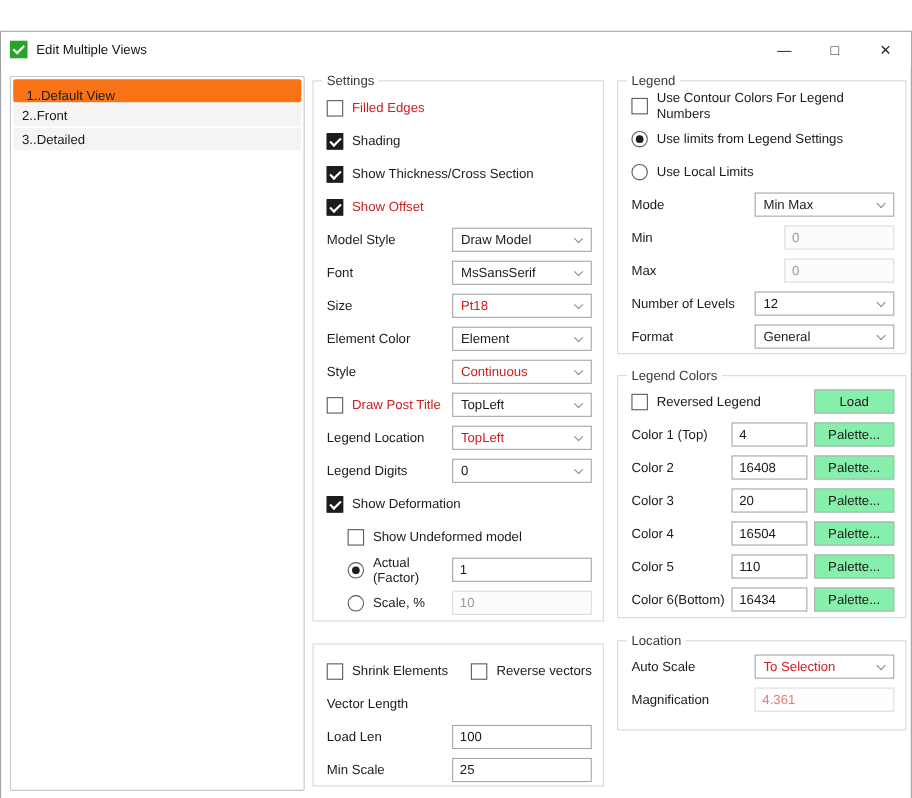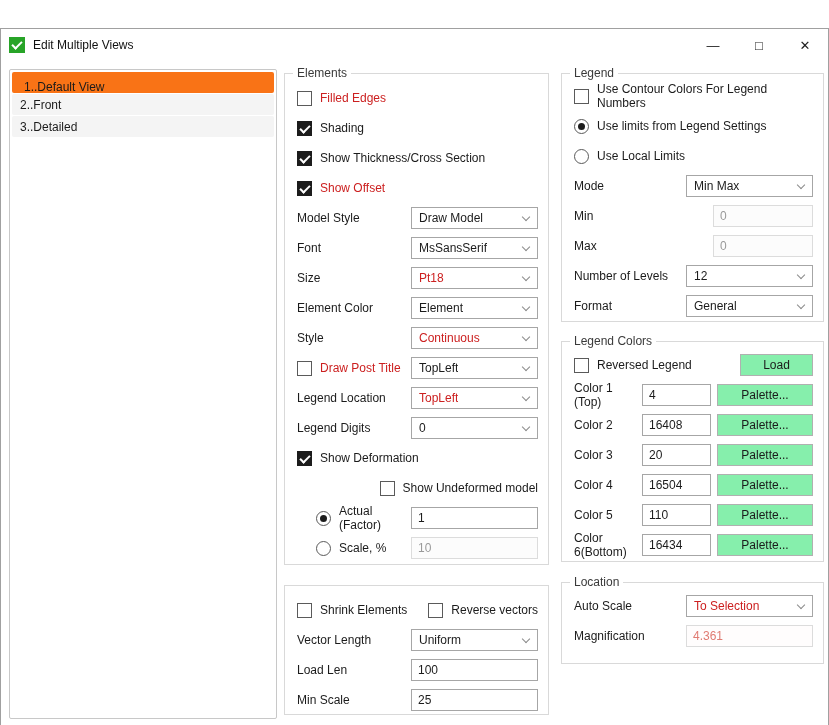--- a/index.html
+++ b/index.html
@@ -32,21 +32,21 @@
   .grp-body { padding: 9px 10px 0 12px; }
   .group-settings     { left: 283px; top: 44px;  width: 265px; height: 492px; }
   .group-vector       { left: 283px; top: 556px; width: 265px; height: 130px; }
   .group-legend       { left: 560px; top: 44px;  width: 263px; height: 249px; }
   .group-legendcolors { left: 560px; top: 312px; width: 263px; height: 221px; }
   .group-location     { left: 560px; top: 553px; width: 263px; height: 82px; }
 
   .row { height: 30px; display: flex; align-items: center; }
   .lab { color: #1b1b1b; }
   .red { color: #cc2020; }
-  .indent { padding-left: 19px; justify-content: flex-end; }
+  .indent { padding-left: 19px; }
 
   
   .check { display: flex; align-items: center; gap: 8px; cursor: default; }
   .cbox { width: 15px; height: 15px; border: 1px solid #5a5a5a; background: #fff; position: relative; flex: none; }
   .cbox.checked { background: #1c1c1c; border-color: #1c1c1c; }
   .cbox.checked::after { content: ""; position: absolute; left: 2px; top: 3px; width: 8px; height: 4px;
                          border-left: 2px solid #fff; border-bottom: 2px solid #fff; transform: rotate(-45deg); }
 
   
   .radio { width: 15px; height: 15px; border: 1px solid #5a5a5a; border-radius: 50%;
@@ -67,21 +67,21 @@
   .input { width: 127px; height: 22px; border: 1px solid #a6a6a6; padding: 0 6px;
            font-family: inherit; font-size: 12px; color: #1b1b1b; margin-left: auto; flex: none; background: #fff; }
   .input.disabled { border-color: #dcdcdc; background: #fcfcfc; color: #9a9a9a; }
   .input.redval  { border-color: #dcdcdc; background: #fffdfd; color: #e07b72; }
   .input.small { width: 100px; }
   .input.colorval { width: 69px; margin-left: auto; }
 
   
   .btn { height: 22px; background: #86efac; border: 1px solid #b0b0b0; font-family: inherit;
          font-size: 12px; color: #1b1b1b; cursor: default; }
-  .palette-btn { width: 96px; margin-left: 6px; flex: none; }
+  .palette-btn { width: 73px; margin-left: 6px; flex: none; }
   .load-btn { width: 73px; margin-left: auto; flex: none; }
   .footer-btn { position: absolute; width: 75px; height: 24px; background: #f0f0f0; }
   .ok-btn { left: 667px; top: 697px; border: 1px solid #b04a42; }
   .cancel-btn { left: 750px; top: 697px; border: 1px solid #adadad; }
 
   .corner-fragment { position: absolute; left: 0; bottom: 0; width: 9px; height: 11px; background: #28a428; }
 </style>
 </head>
 <body>
 
@@ -97,21 +97,21 @@
     </div>
   </div>
 
   <div class="listbox">
     <div class="list-item selected">1..Default View</div>
     <div class="list-item">2..Front</div>
     <div class="list-item">3..Detailed</div>
   </div>
 
   <div class="group group-settings">
-    <span class="group-title">Elements</span>
+    <span class="group-title">Settings</span>
     <div class="grp-body">
 
       <div class="row">
         <span class="check">
           <span class="cbox"></span>
           <span class="red">Filled Edges</span>
         </span>
       </div>
 
       <div class="row">
@@ -240,24 +240,20 @@
           <span>Shrink Elements</span>
         </span>
         <span class="check" style="margin-left:auto;text-align:right;">
           <span class="cbox"></span>
           <span>Reverse vectors</span>
         </span>
       </div>
 
       <div class="row">
         <span class="lab">Vector Length</span>
-        <div class="select">
-          <span class="sel-val">Uniform</span>
-          <span class="chev"></span>
-        </div>
       </div>
 
       <div class="row">
         <span class="lab">Load Len</span>
         <input class="input" value="100" style="">
       </div>
 
       <div class="row">
         <span class="lab">Min Scale</span>
         <input class="input" value="25" style="">

